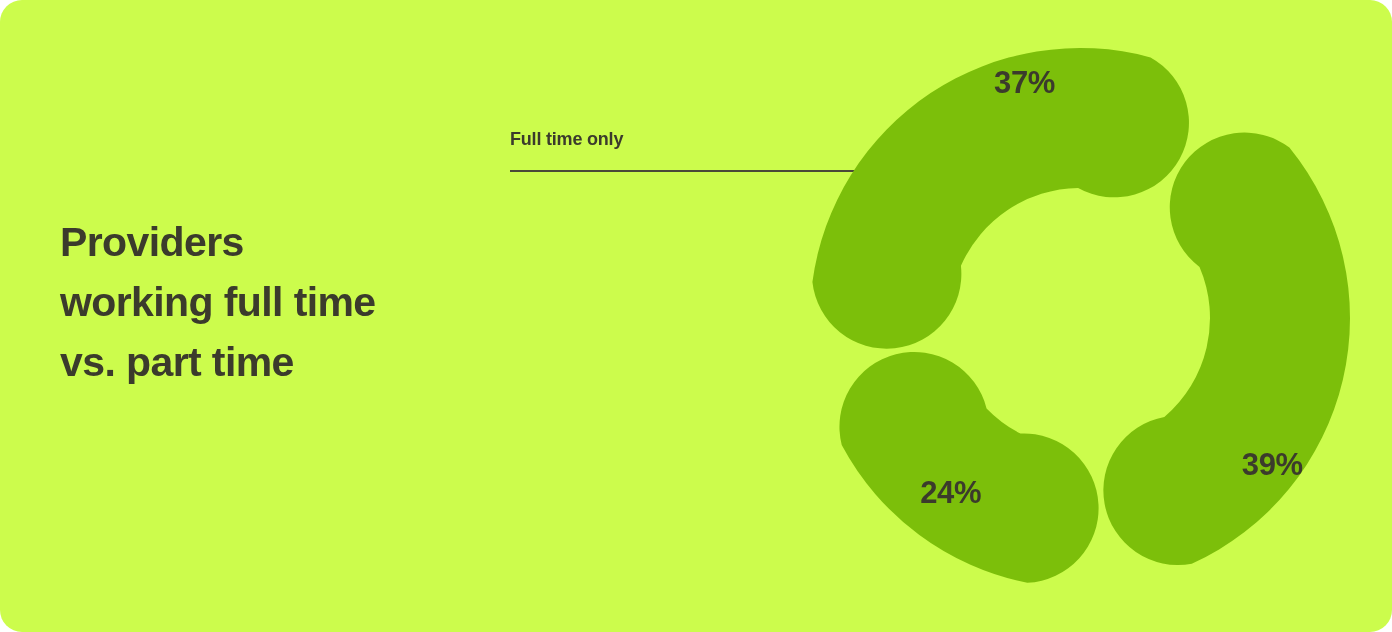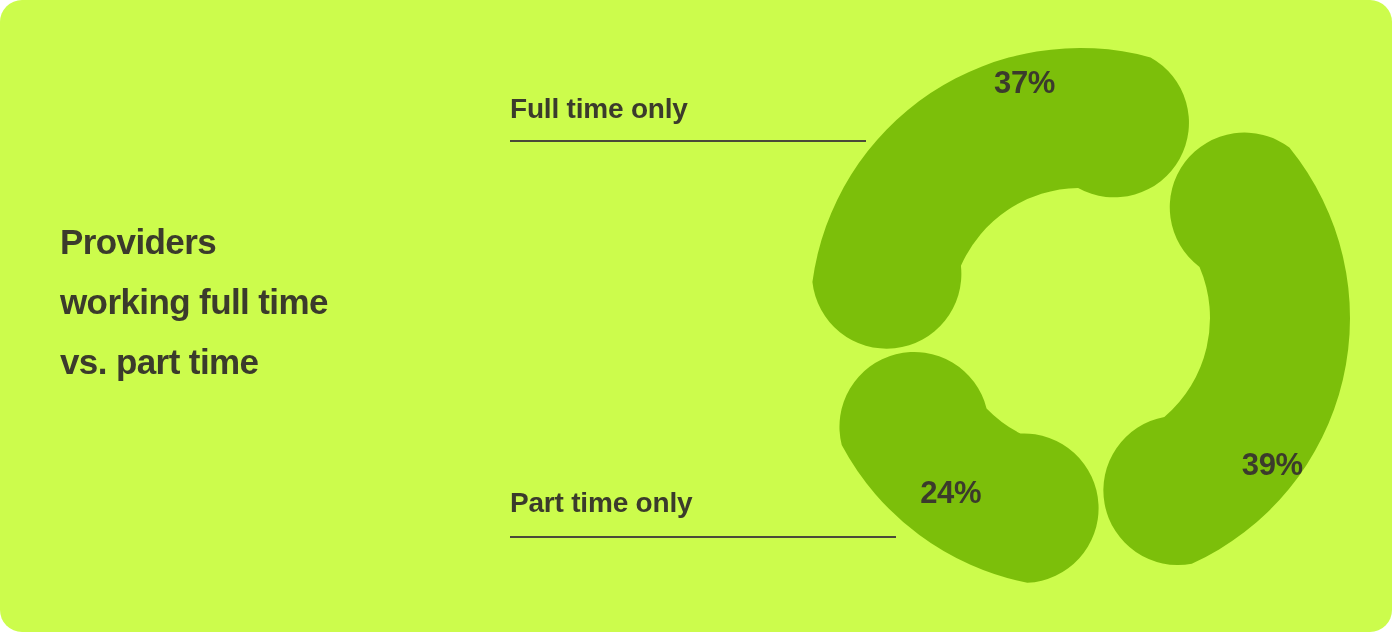--- a/index.html
+++ b/index.html
@@ -22,40 +22,41 @@
     overflow: hidden;
     box-sizing: border-box;
   }
 
   
   #title {
     position: absolute;
     left: 60px;
     top: 212px;
     width: 420px;
-    font-size: 35px;
+    font-size: 41px;
     line-height: 60px;
     font-weight: bold;
     color: #3b3b2c;
     letter-spacing: -0.6px;
     white-space: pre-line;
   }
 
   
   .legend-item {
     position: absolute;
     left: 510px;
   }
   .legend-label {
-    font-size: 28px;
+    font-size: 18px;
     line-height: 42px;
     font-weight: bold;
     color: #3b3b2c;
     letter-spacing: -0.2px;
     white-space: pre-line;
+    margin-top: 30px;
   }
   .legend-rule {
     height: 0;
     border-top: 2.5px solid #4a4a38;
     margin-top: 10px;
   }
   #legend-item-0 { top: 88px; }
   #legend-item-0 .legend-rule { width: 356px; }
   #legend-item-1 { top: 242px; }
   #legend-item-1 .legend-rule { width: 275px; margin-top: 12px; }
@@ -87,24 +88,20 @@
   <div id="title">Providers
 working full time
 vs. part time</div>
 
   <div class="legend-item" id="legend-item-0">
     <div class="legend-label">Full time only</div>
     <div class="legend-rule"></div>
   </div>
 
 
-  <div class="legend-item" id="legend-item-2">
-    <div class="legend-label">Part time only</div>
-    <div class="legend-rule"></div>
-  </div>
 
   <div id="donut-chart">
     <svg width="560" height="560" viewBox="0 0 560 560">
       <g id="donut-slices">
           <path d="M 489.3971233564389 109.55104948974224 A 270 270 0 0 1 391.771866298654 525.7784569569021 A 70 70 0 0 1 364.3446657307521 378.9240989990189 A 130 130 0 0 0 399.53364349263313 228.89512671597663 A 70 70 0 0 1 489.3971233564389 109.55104948974224 Z" fill="#7cbf0a"></path>
           <path d="M 227.30499353743375 544.8079233971486 A 270 270 0 0 1 41.7247442388076 406.9838670538047 A 70 70 0 0 1 186.56715049405489 370.3897263697563 A 130 130 0 0 0 220.47321695598953 395.5705935799904 A 70 70 0 0 1 227.30499353743375 544.8079233971486 Z" fill="#7cbf0a"></path>
           <path d="M 12.405867717674369 244.0364021812441 A 270 270 0 0 1 350.543381474867 19.378375167962304 A 70 70 0 0 1 278.0679119632071 150.01435834747716 A 130 130 0 0 0 160.91974095360666 227.8474170779255 A 70 70 0 0 1 12.405867717674369 244.0364021812441 Z" fill="#7cbf0a"></path>
         </g>
       <g id="donut-labels">
           <text x="472.26885926658997" y="426.95810884848856" text-anchor="middle" dominant-baseline="central" class="donut-slice-value">39%</text>

